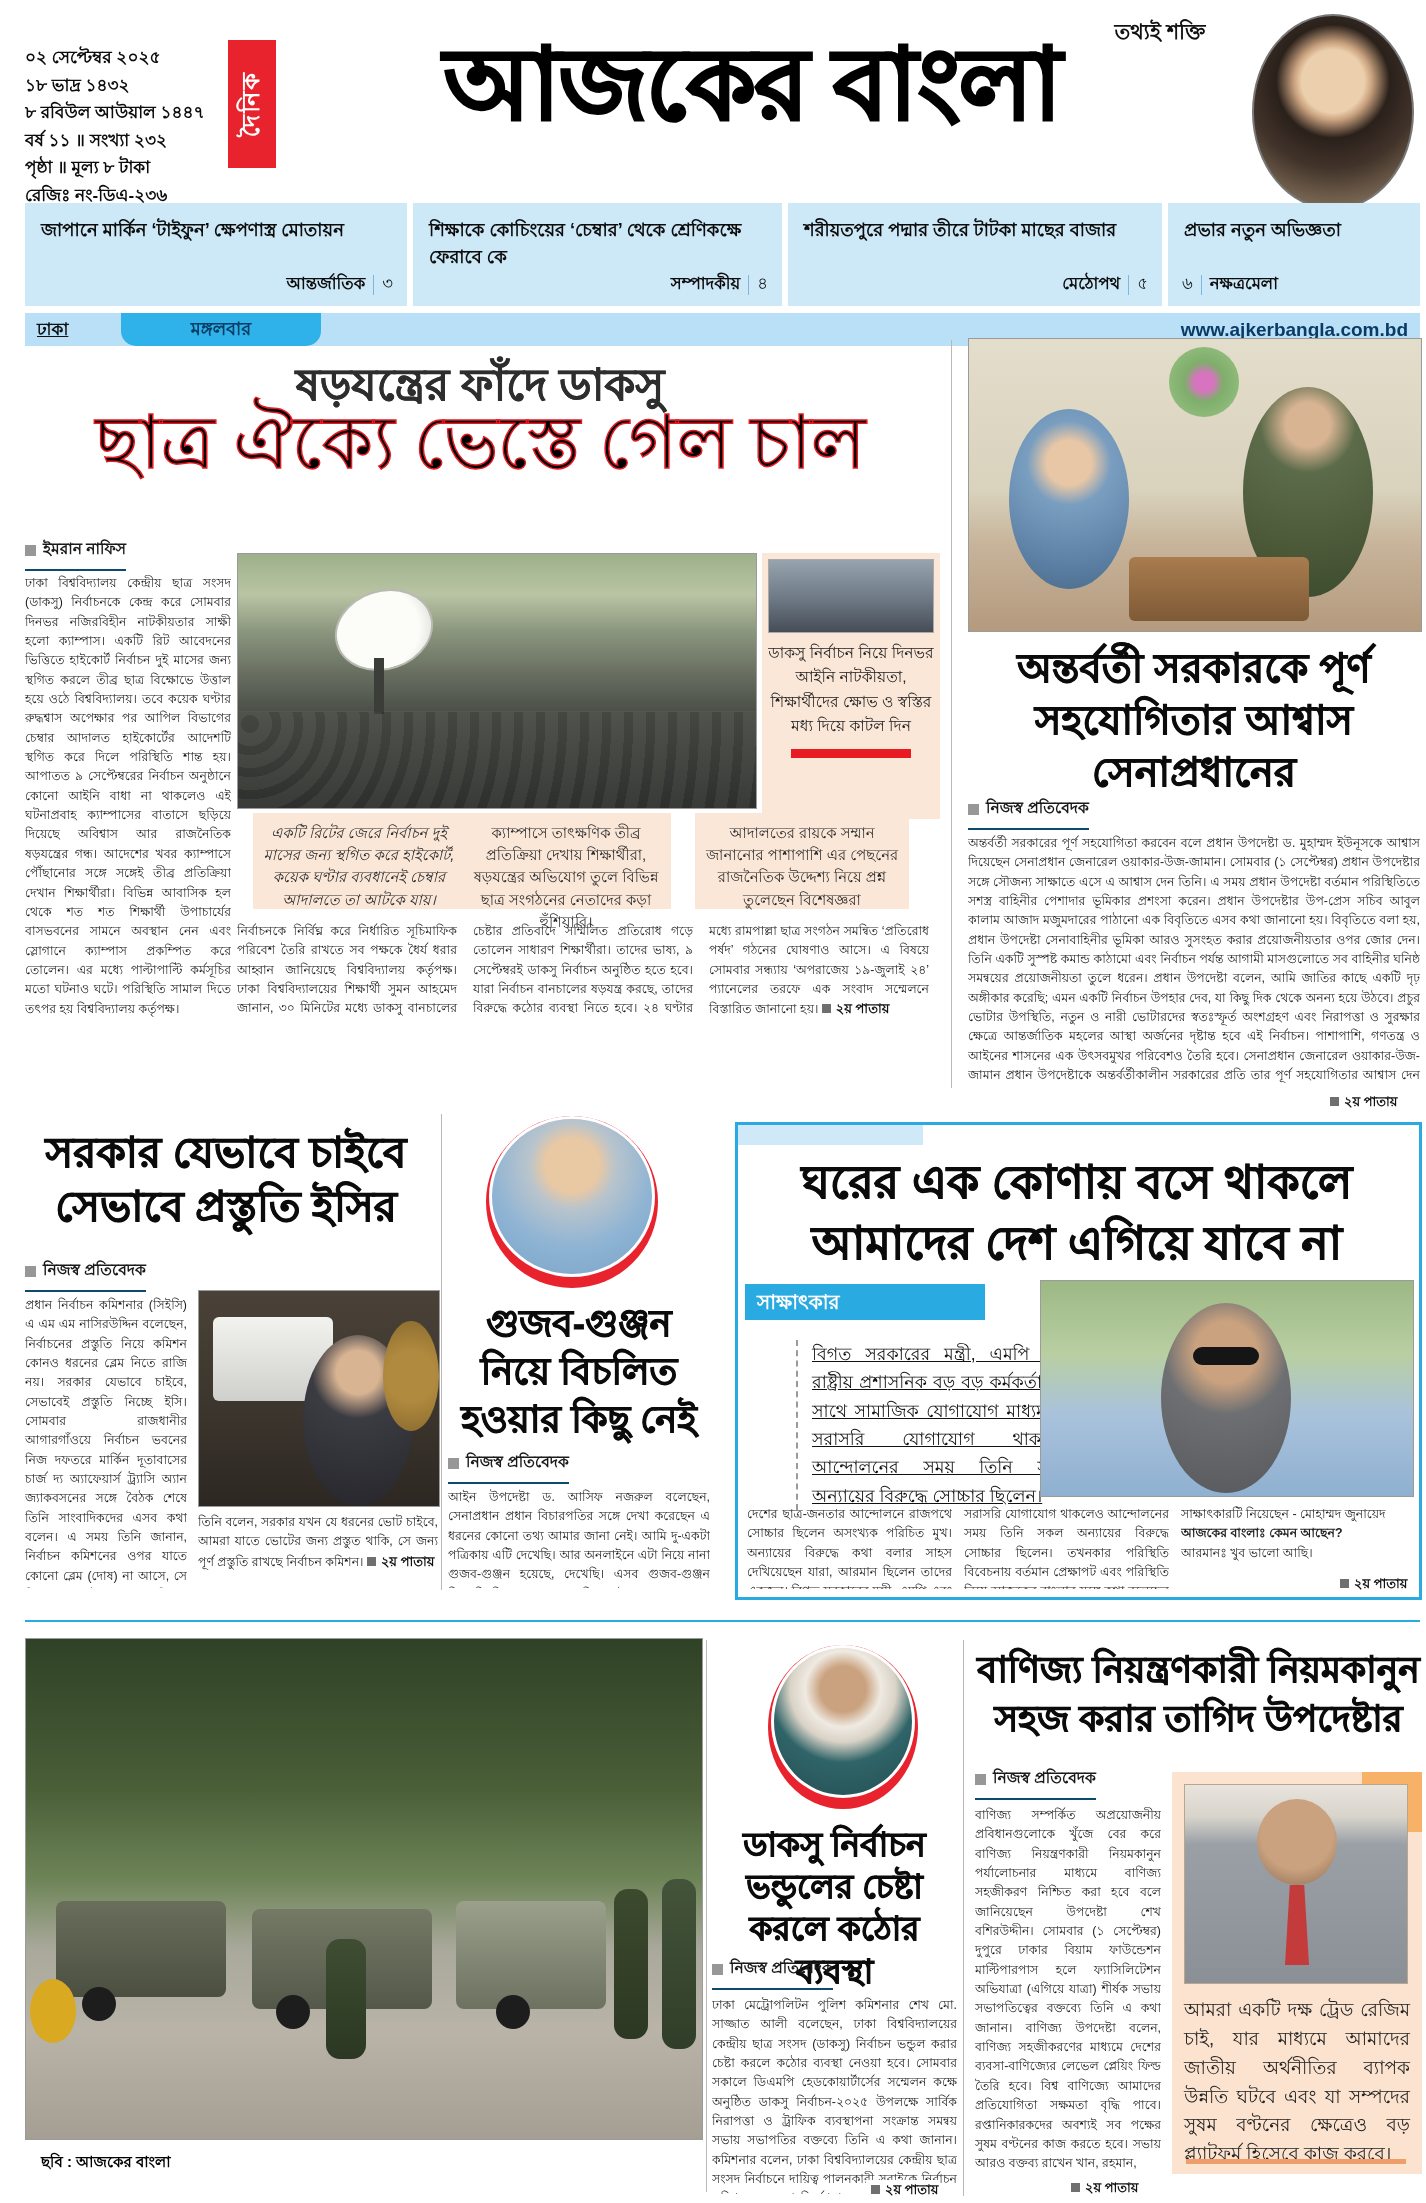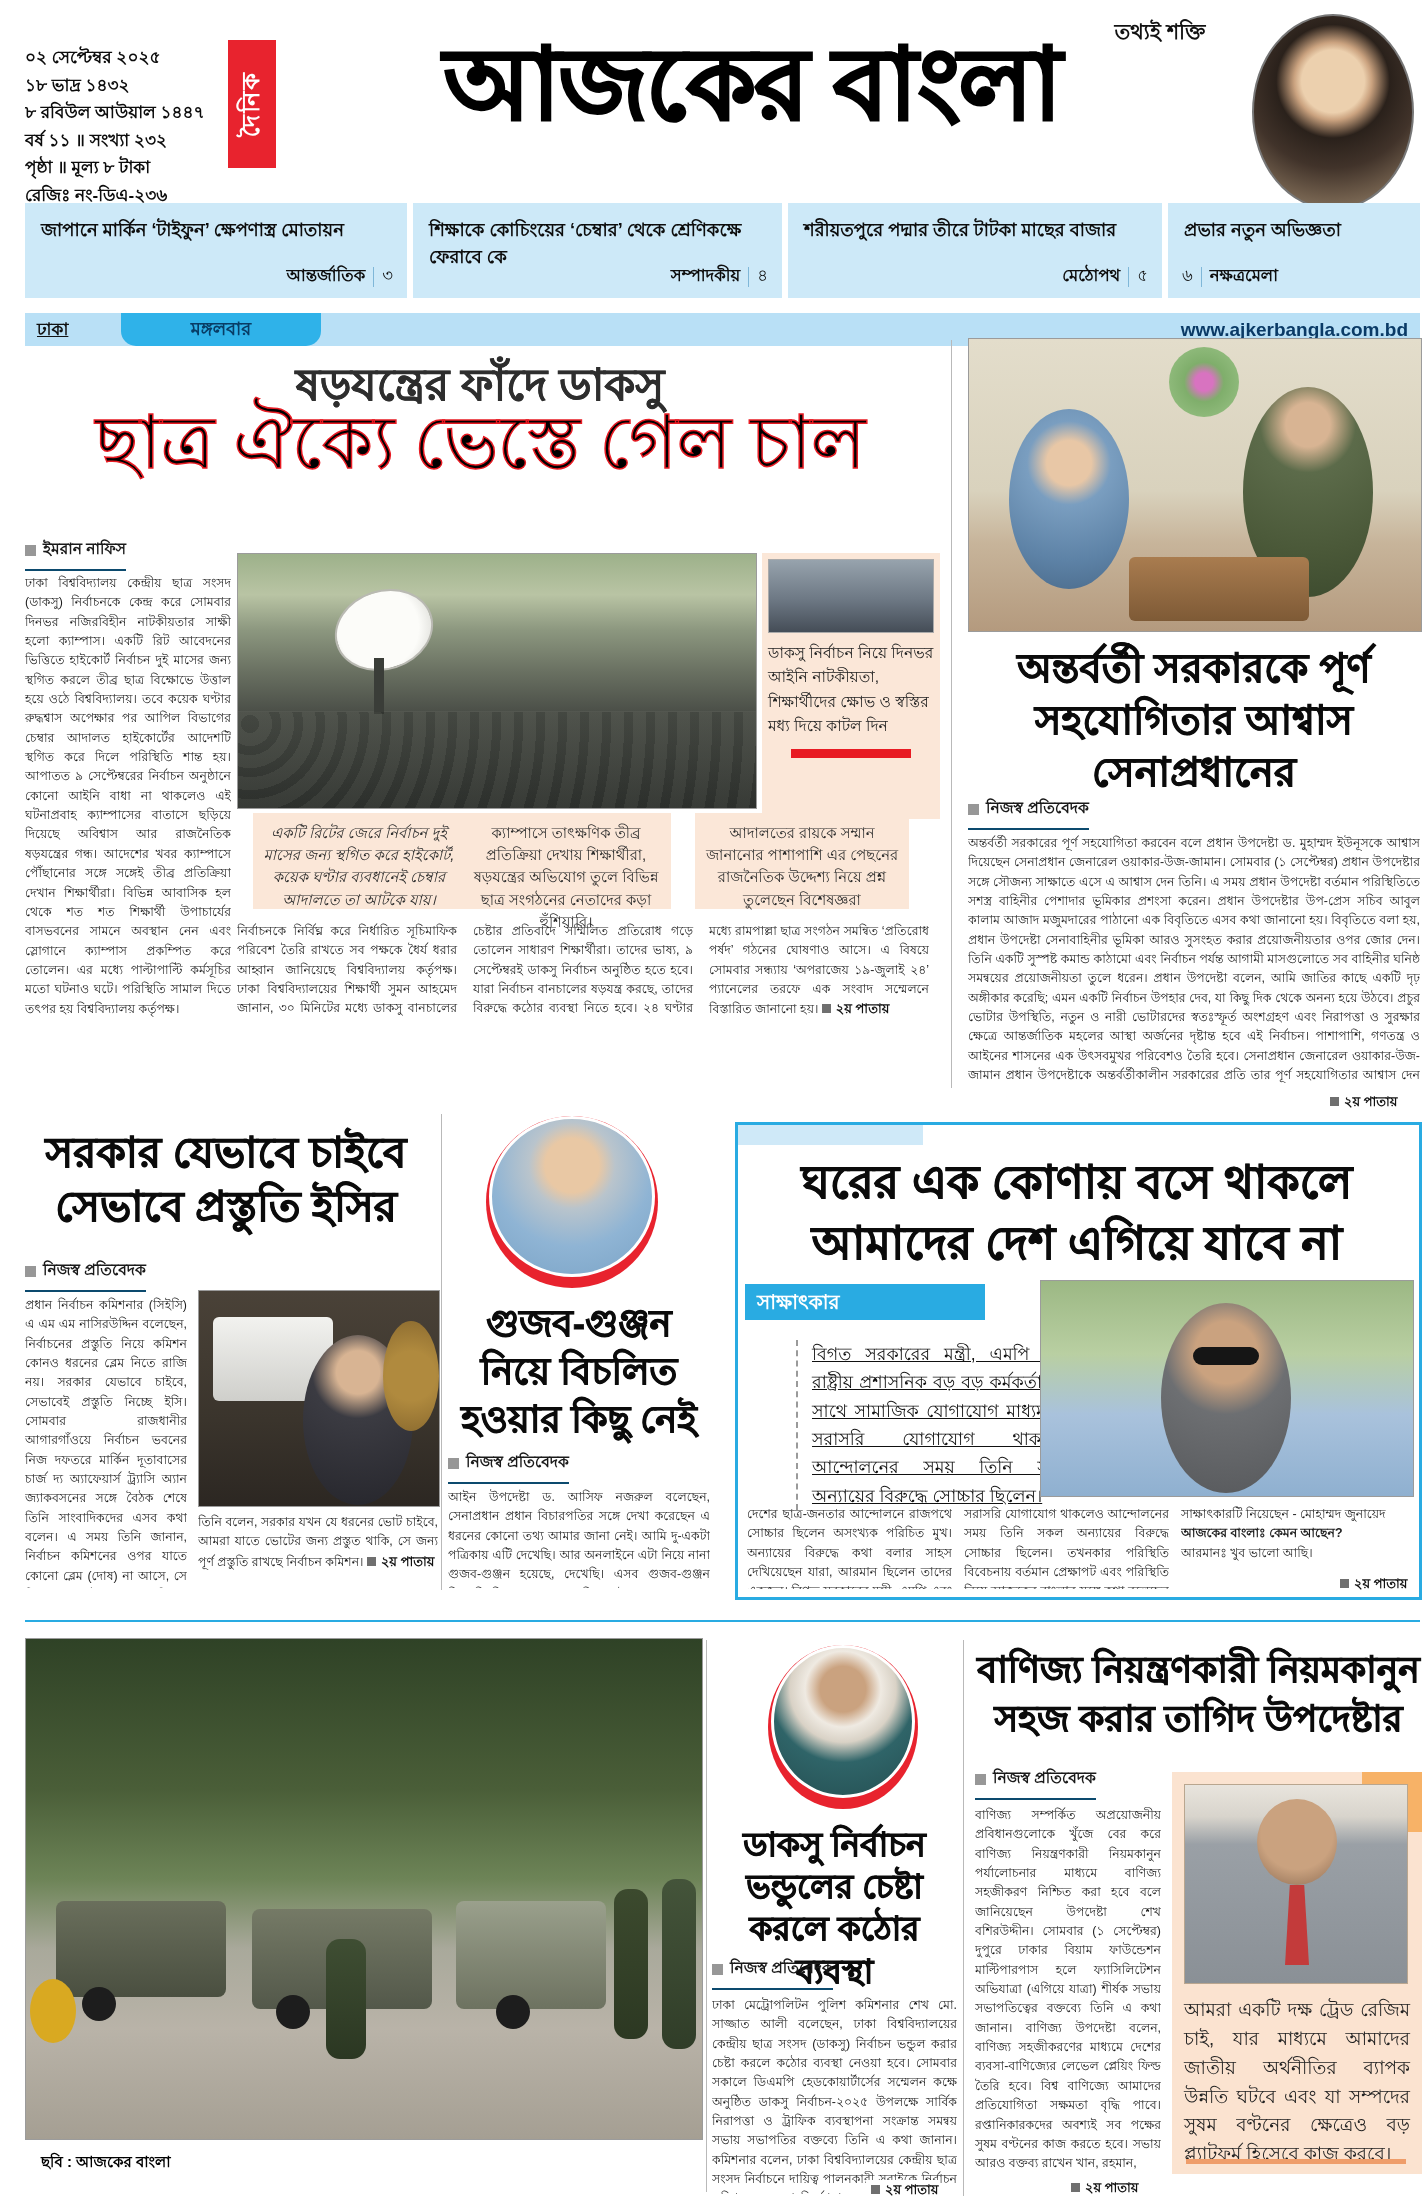--- a/index.html
+++ b/index.html
@@ -12,21 +12,21 @@
   
   .info{font-size:17px;font-weight:bold;line-height:1.62;color:#0c0c0c;}
   .logo-box{background:#e8232e;display:flex;align-items:center;justify-content:center;}
   .logo-box span{color:#fff;font-weight:bold;font-size:24px;transform:rotate(-90deg);white-space:nowrap;letter-spacing:2px;}
   .title{font-weight:800;font-size:100px;line-height:1;color:#000;text-align:center;
          -webkit-text-stroke:2px #000;letter-spacing:-2px;}
   .slogan{font-size:21px;font-weight:bold;color:#111;}
   .oval{border-radius:50%;border:2px solid #777;overflow:hidden;
         background:radial-gradient(circle at 50% 34%,#ecd0ae 0 21%,#caa27f 26%,#2a211b 38%,#41332a 58%,#6f5d4b 78%,#9c8a74 100%),#cfc3b5;}
   
-  .brief{background:#cde9f8;padding:14px 16px 1px 16px;position:absolute;height:80px;}
+  .brief{background:#cde9f8;padding:14px 16px 9px 16px;position:absolute;height:80px;}
   .brief h3{margin:0;font-size:18px;line-height:1.5;font-weight:bold;color:#0d0d0d;}
   .brief .foot{position:absolute;bottom:8px;right:14px;font-size:16.5px;display:flex;align-items:center;gap:8px;}
   .brief .foot.leftside{right:auto;left:14px;}
   .brief .sec{font-weight:bold;color:#0d0d0d;}
   .brief .bar{width:1px;height:20px;background:#7fb7d8;}
   .brief .pg{color:#0d0d0d;}
   
   .topbar{background:#b9e0f6;height:33px;}
   .topbar .city{position:absolute;left:12px;top:0;line-height:33px;font-weight:bold;font-size:17px;text-decoration:underline;}
   .daytab{position:absolute;left:96px;top:0;width:200px;height:33px;background:#2fb2e9;
@@ -38,21 +38,21 @@
             -webkit-text-stroke:1.5px #e81b23;letter-spacing:-1px;}
   .h2{font-weight:800;color:#0b0b0b;text-align:center;-webkit-text-stroke:0.8px #0b0b0b;}
   .byline{display:inline-flex;align-items:center;gap:7px;font-weight:bold;font-size:15.5px;color:#1a1a1a;
           border-bottom:2px solid #0c4a6e;padding-bottom:6px;}
   .byline .sq{width:11px;height:11px;background:#979797;display:inline-block;}
   .cont{font-weight:bold;font-size:13px;color:#111;white-space:nowrap;}
   .cont .sq{display:inline-block;width:9px;height:9px;background:#6f6f6f;margin-right:5px;}
   .capbox{background:#fbe7d8;text-align:center;font-size:14.8px;line-height:1.5;color:#2b2b2b;
           padding:9px 10px;position:absolute;}
   .panel{background:#fbe7d8;position:absolute;padding:6px;}
-  .panel .ptext{font-size:15.5px;line-height:1.58;color:#222;margin-top:8px;}
+  .panel .ptext{font-size:15.5px;line-height:1.58;text-align:center;color:#222;margin-top:8px;}
   .panel .redbar{width:120px;height:9px;background:#e81b23;margin:10px auto 0 auto;}
   
   .frame{border:3px solid #29abe2;background:#fff;}
   .chip{background:#cfe9f8;}
   .tab{background:#29abe2;color:#fff;font-weight:bold;font-size:20px;line-height:36px;padding-left:12px;}
   .quote{font-size:17.5px;line-height:1.62;color:#111;border-left:2px dashed #9a9a9a;padding-left:14px;text-align:justify;}
   .qbox{background:#fbe3d0;padding:12px;}
   .qbox .qtext{font-size:18.5px;line-height:1.56;color:#222;margin-top:12px;text-align:justify;}
   .qbox .obar{position:absolute;left:14px;bottom:10px;width:220px;height:5px;background:#ef9d6a;}
   .capline{display:flex;justify-content:space-between;align-items:flex-start;font-size:15px;}

